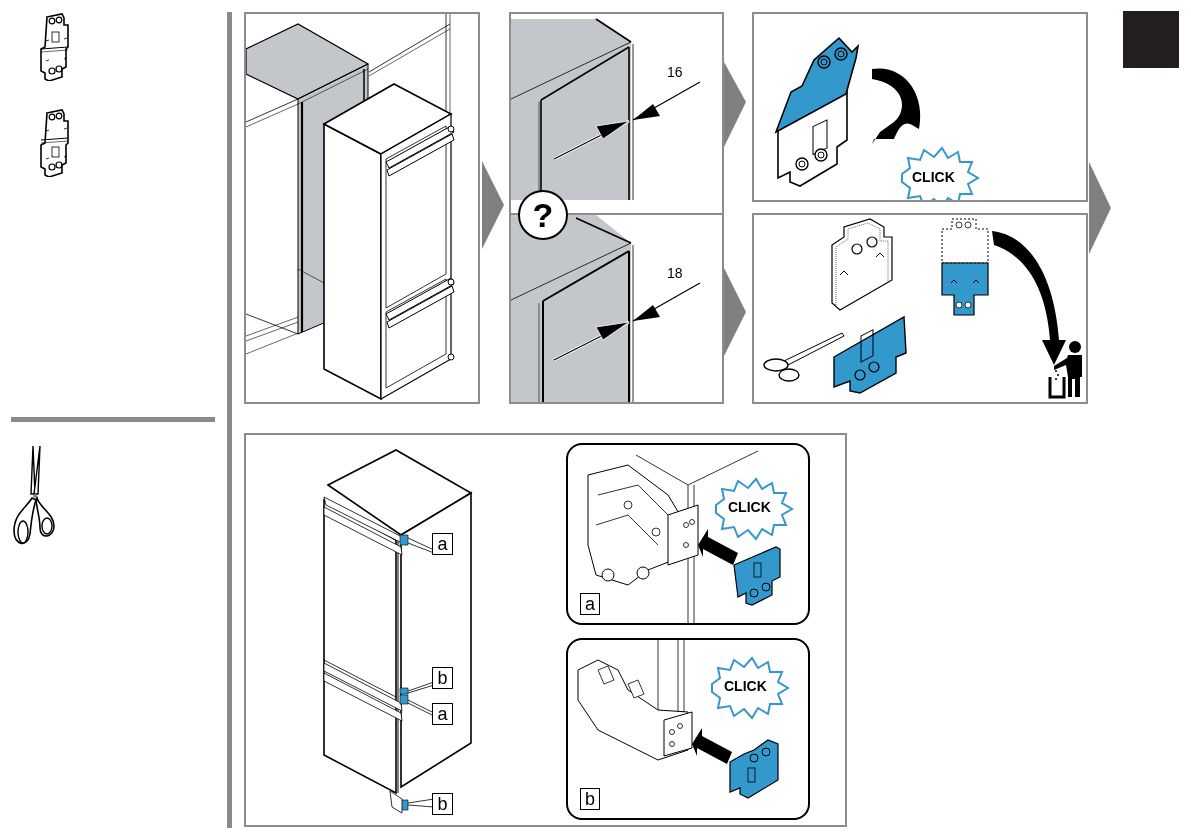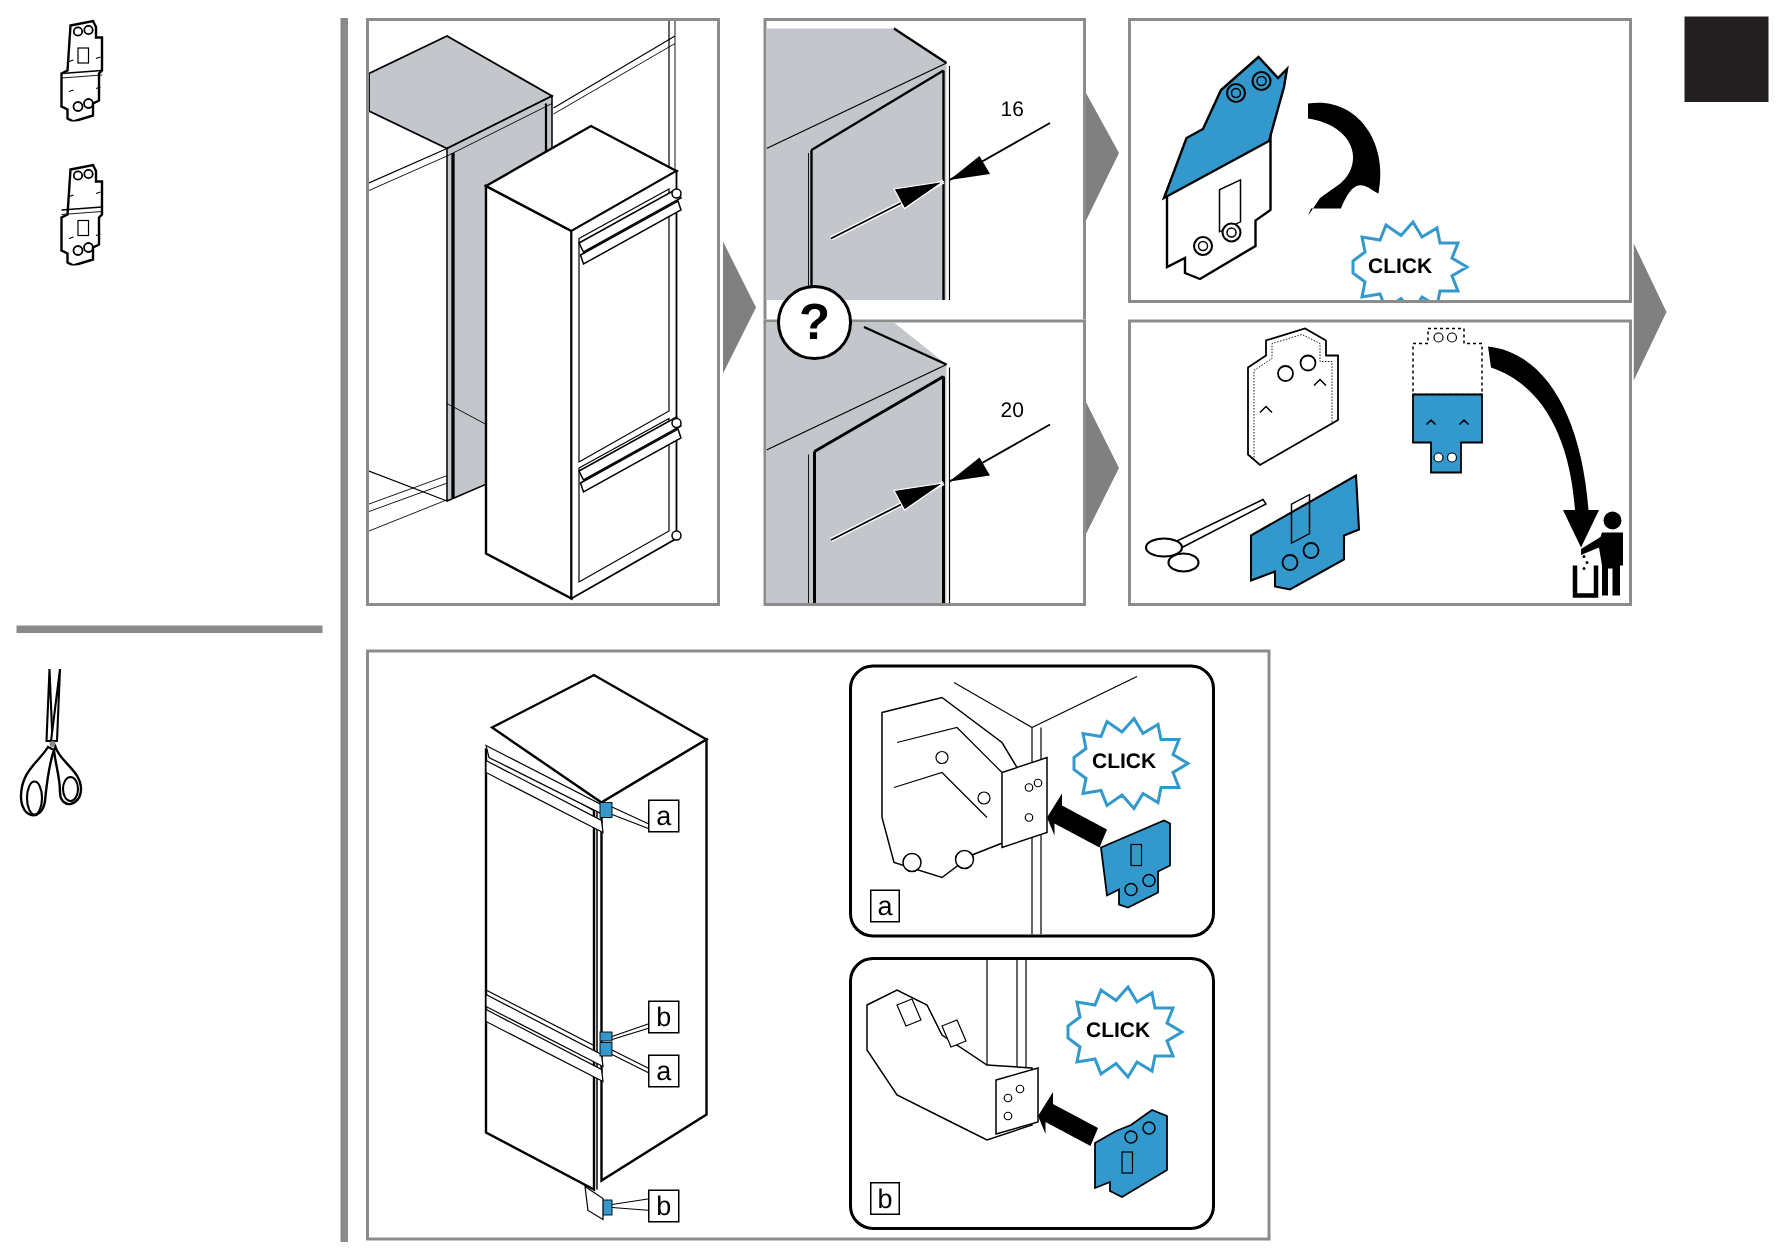--- a/index.html
+++ b/index.html
@@ -138,21 +138,21 @@
     <path d="M32 86 L32 187" stroke="#000" stroke-width="2" fill="none"></path>
     <path d="M28 88 L28 187" stroke="#000" stroke-width="0.6" fill="none"></path>
     <path d="M118 36 L118 187" stroke="#000" stroke-width="2" fill="none"></path>
     <path d="M122 30 L122 187" stroke="#000" stroke-width="0.8" fill="none"></path>
     <line x1="43" y1="145" x2="118" y2="107" stroke="#fff" stroke-width="3"></line>
     <line x1="43" y1="145" x2="118" y2="107" stroke="#000" stroke-width="1.2"></line>
     <path d="M118 107 L85 112 L92 125 Z" fill="#000" stroke="#fff" stroke-width="0.8"></path>
     <line x1="122" y1="106" x2="189" y2="68" stroke="#000" stroke-width="1.2"></line>
     <path d="M122 106 L142 90 L149 102 Z" fill="#000"></path>
   </svg>
-  <div class="abs lbl" style="left:156px;top:50px;font-size:14px;color:#000;">20</div>
+  <div class="abs lbl" style="left:156px;top:50px;font-size:14px;color:#000;">18</div>
 </div>
 
 <div class="abs" style="left:518px;top:190px;width:50px;height:50px;border-radius:50%;border:2px solid #000;background:#fff;box-sizing:border-box;display:flex;align-items:center;justify-content:center;">
   <span class="lbl" style="font-size:34px;font-weight:bold;line-height:1;color:#000;">?</span>
 </div>
 
 <svg class="flow-arrow" style="left:724px;top:62px;" width="24" height="90" viewBox="0 0 24 90">
   <path d="M0 0 L22 40 L0 85 Z" fill="#808080"></path>
 </svg>
 <svg class="flow-arrow" style="left:724px;top:262px;" width="24" height="100" viewBox="0 0 24 100">

